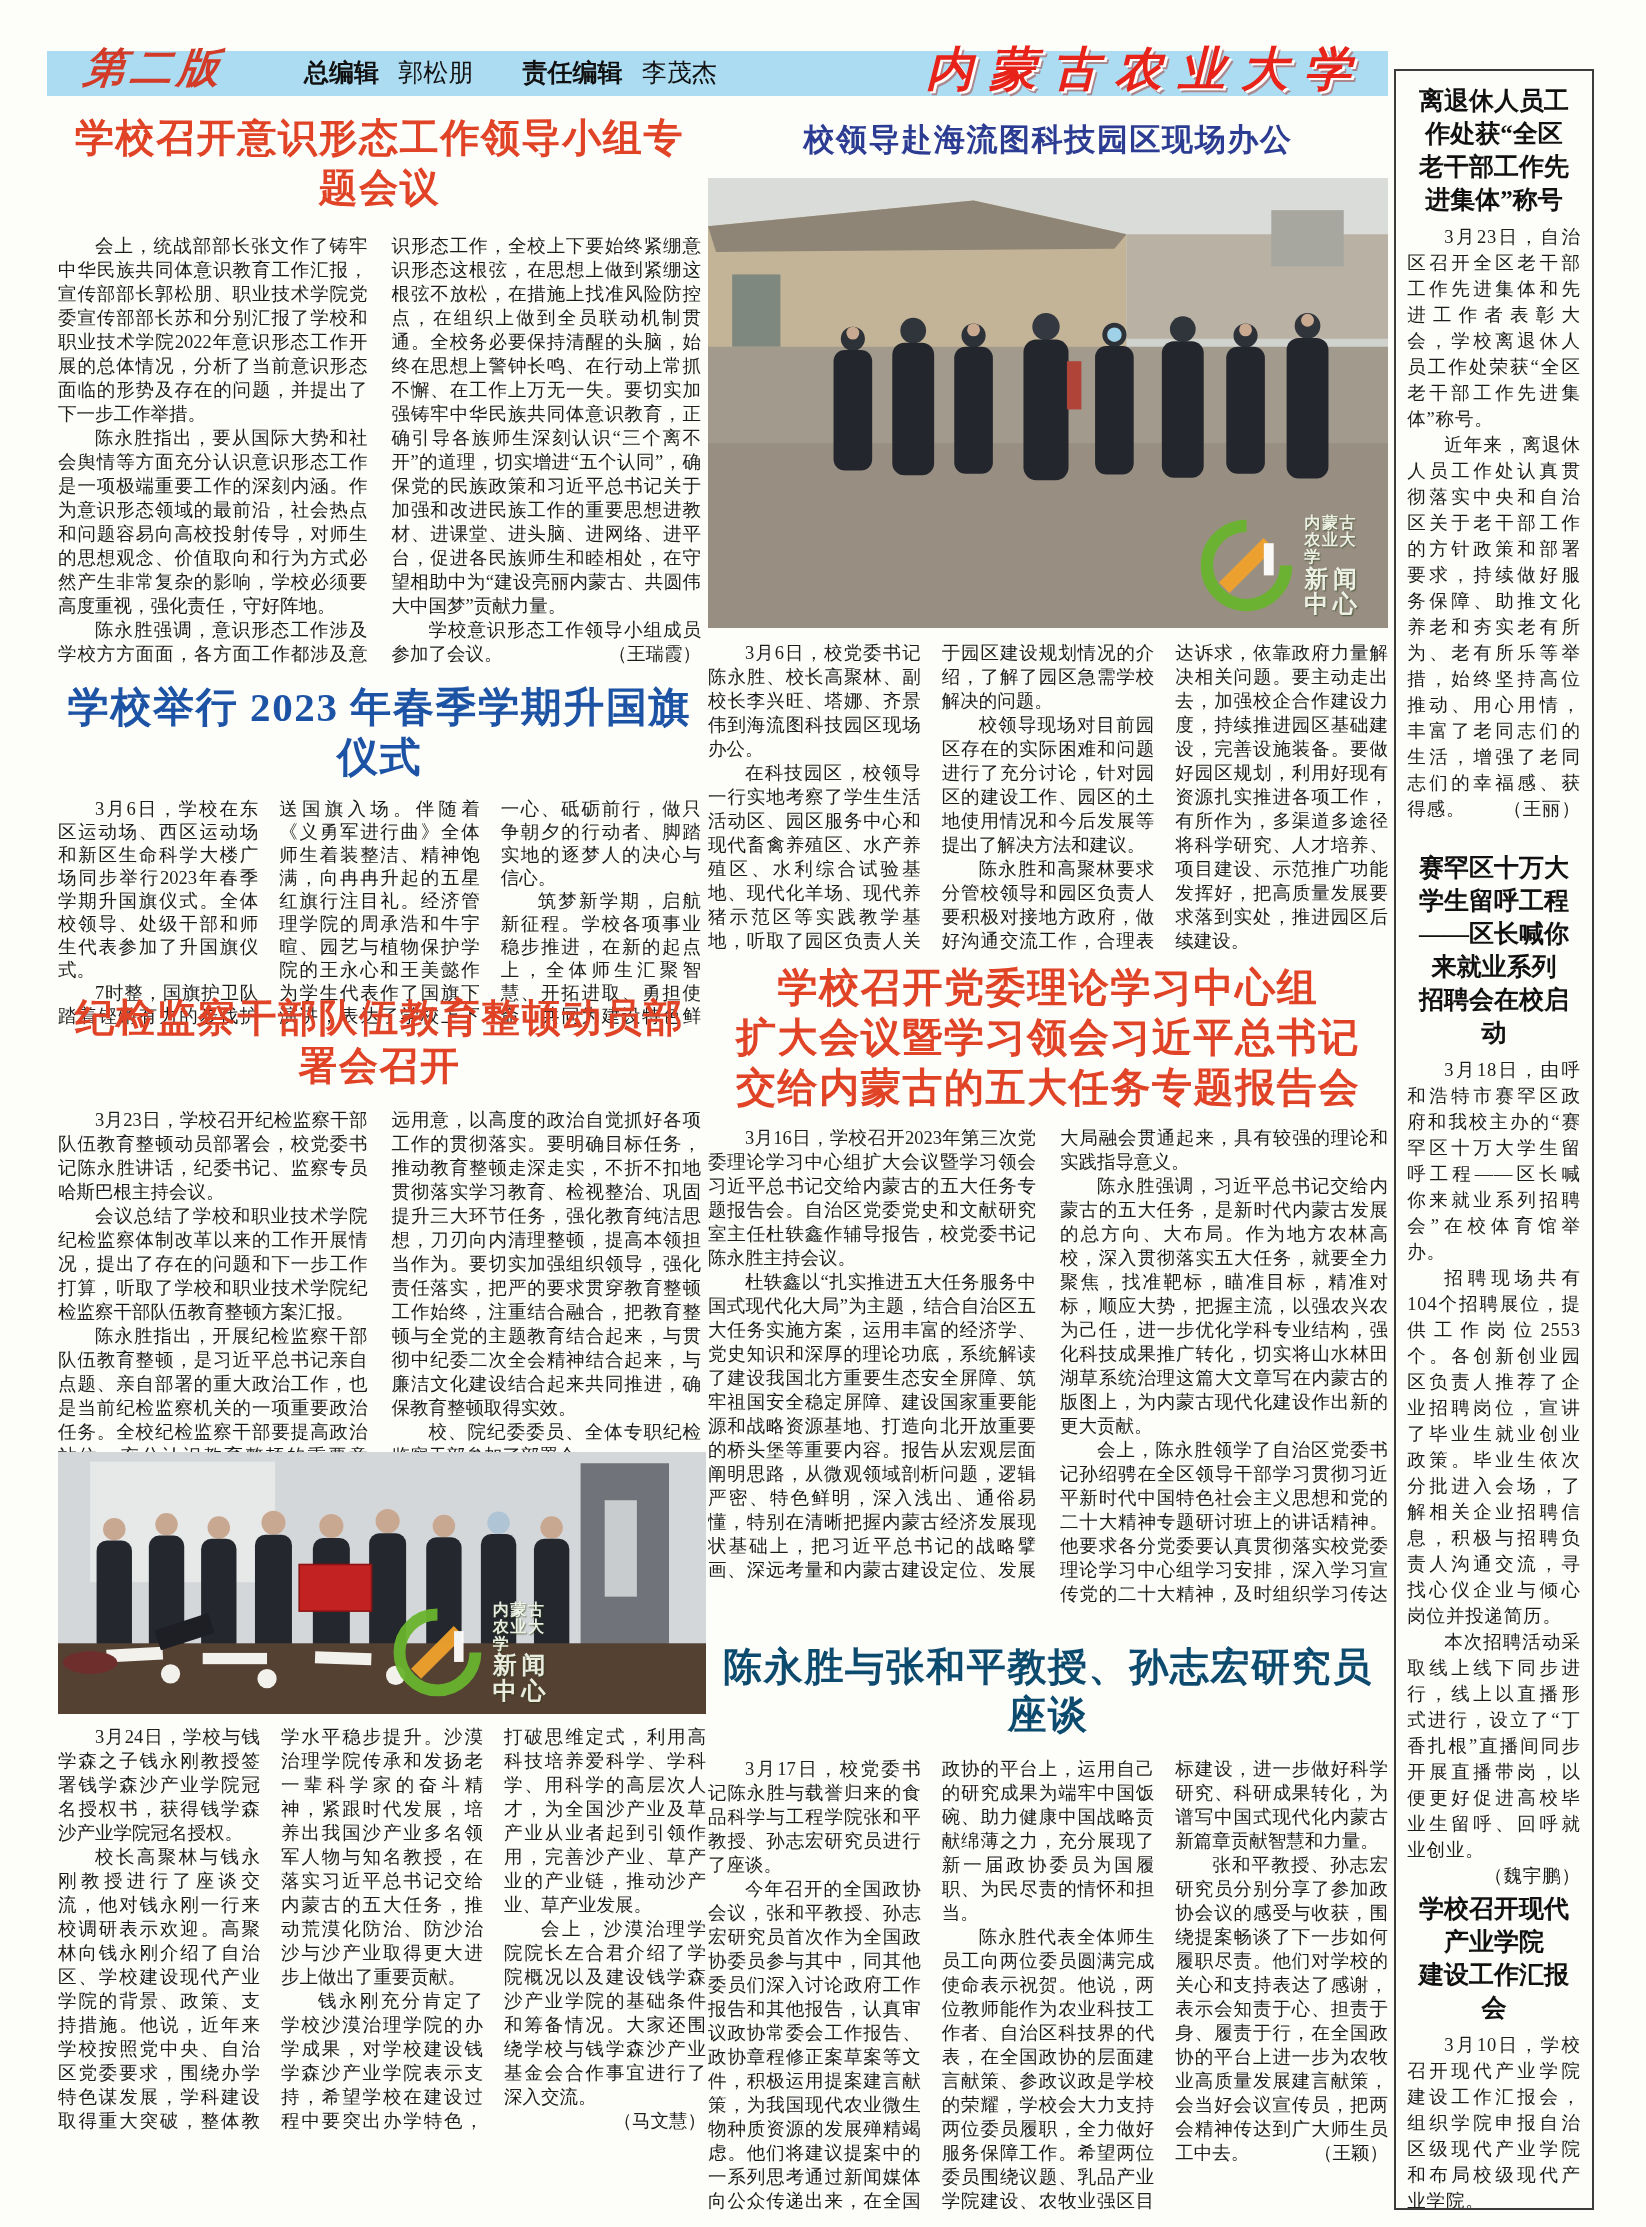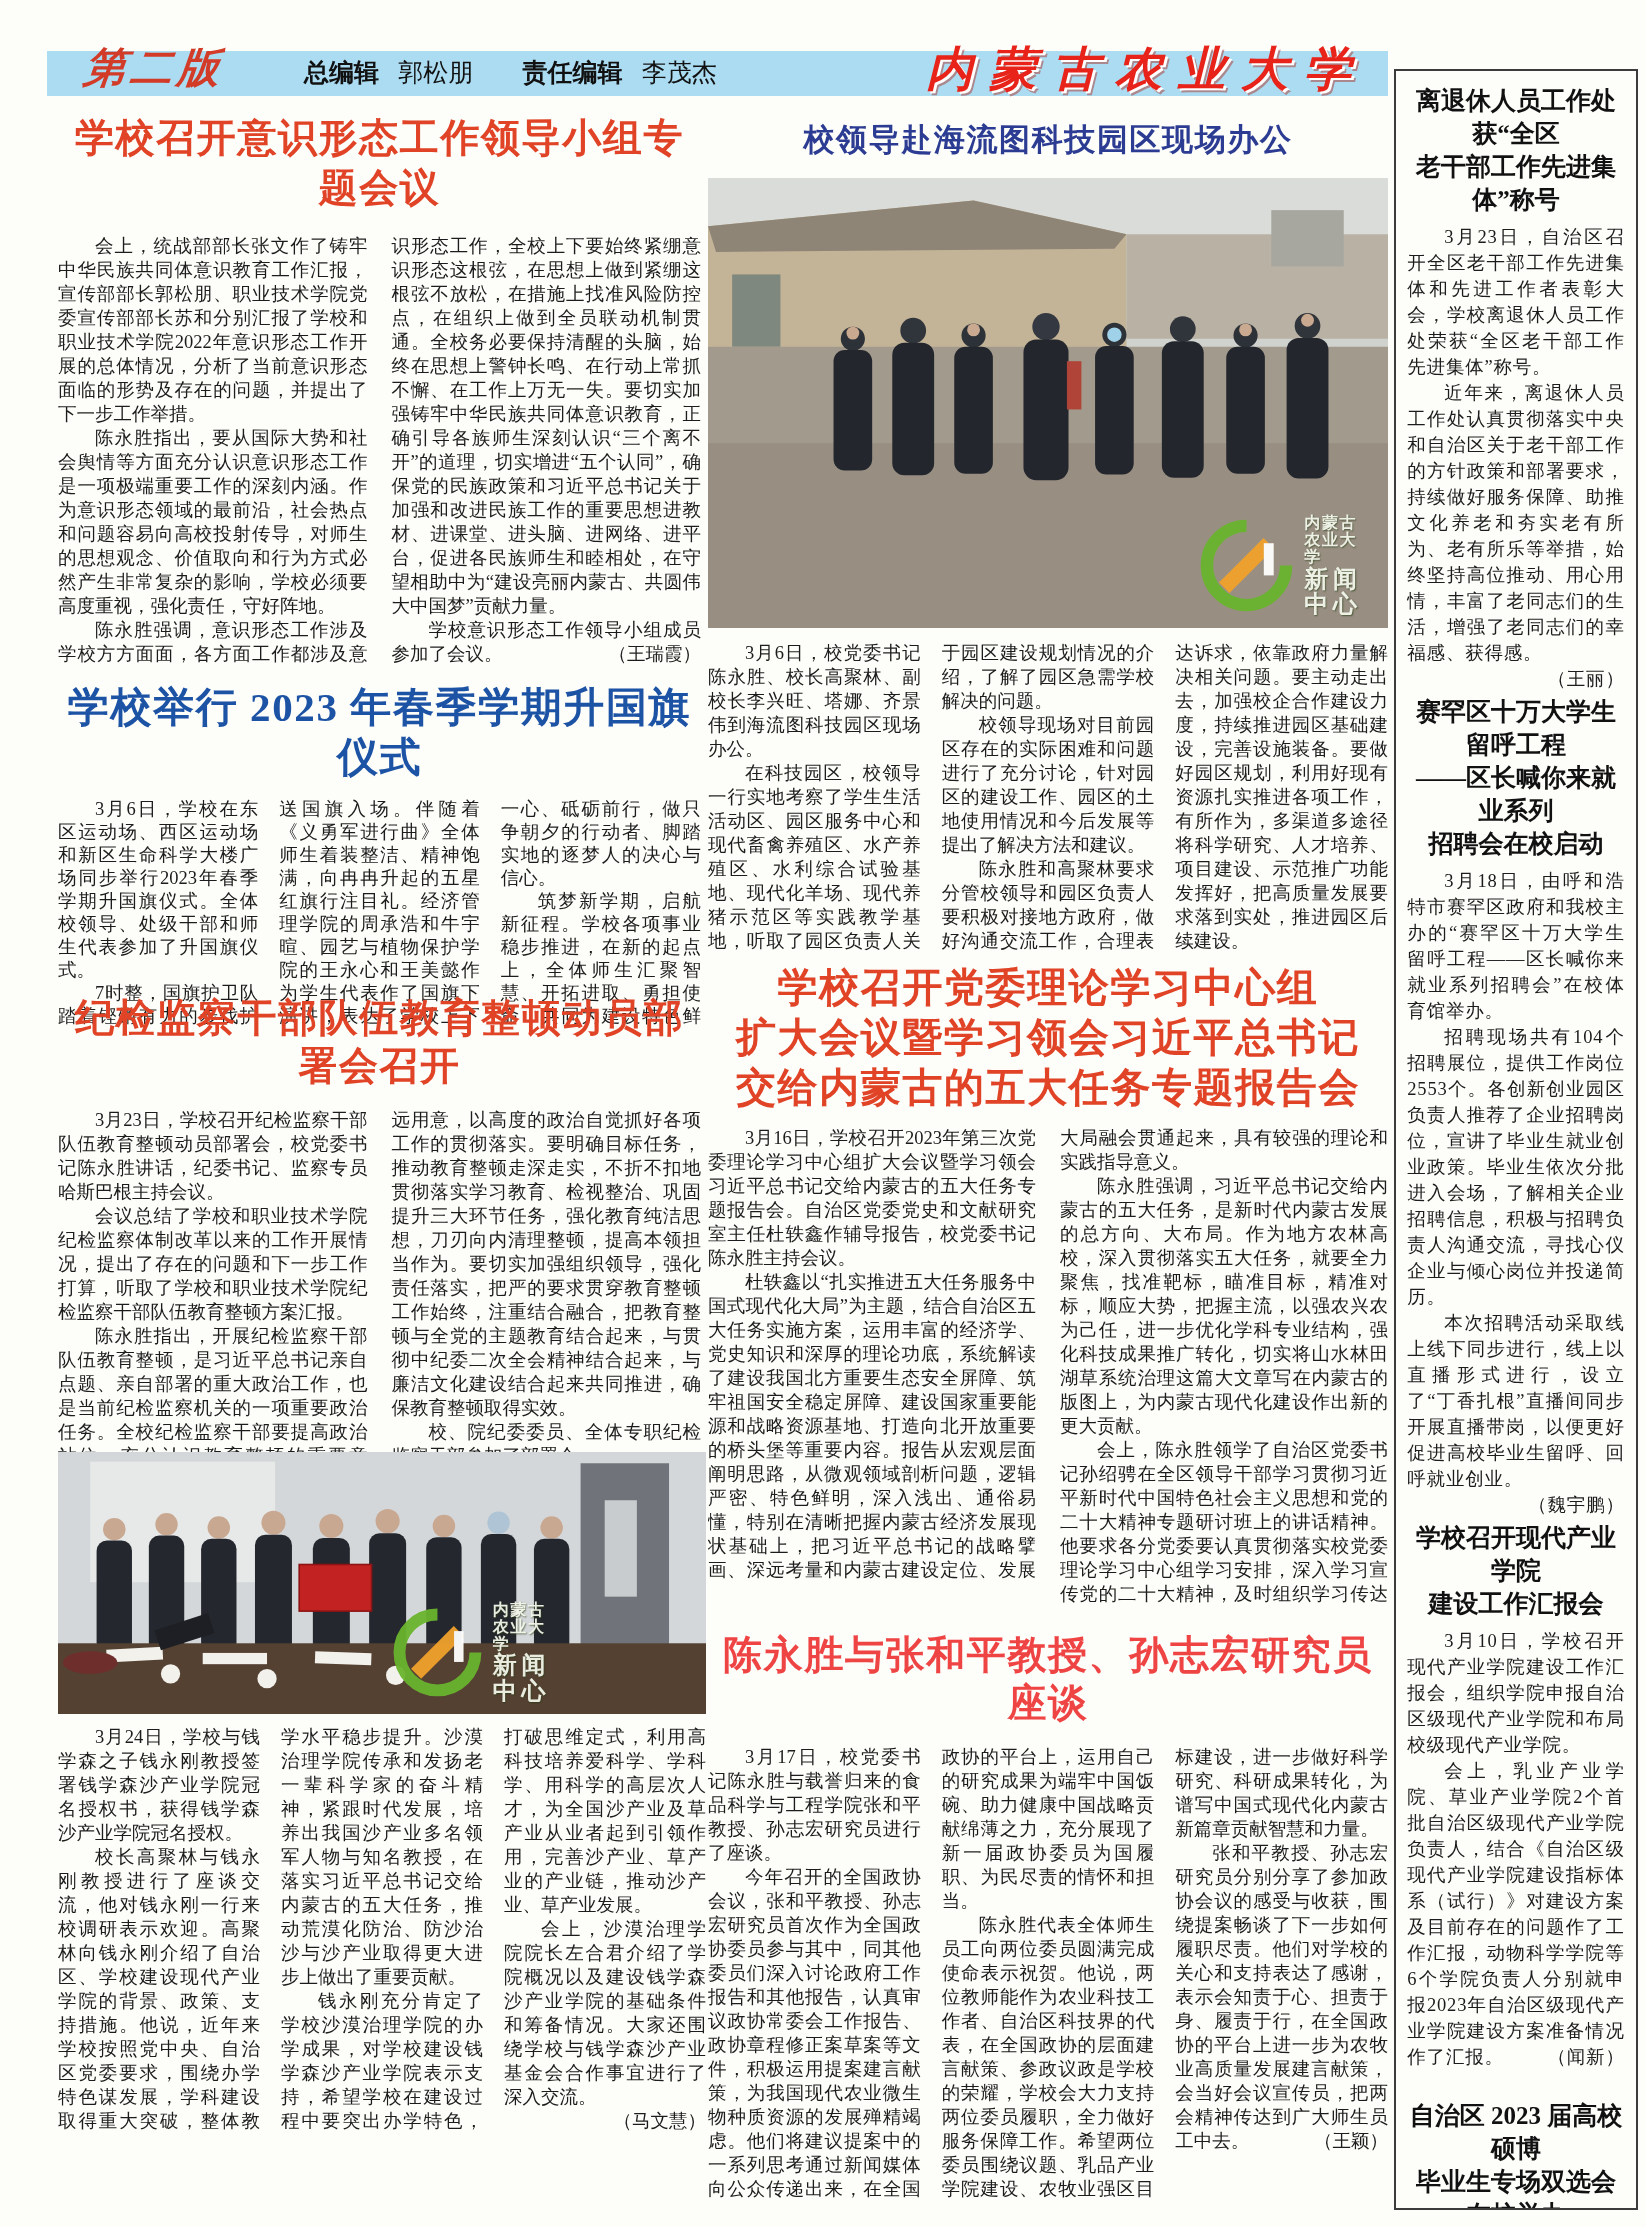--- a/index.html
+++ b/index.html
@@ -14,38 +14,38 @@
   .ed-name{margin:0 43px 0 13px;color:#111;}
   .masthead-title{position:absolute;right:21px;top:-13px;font-size:47px;font-weight:bold;font-style:italic;
            color:#e8231a;letter-spacing:16px;white-space:nowrap;
            text-shadow:2.4px 2.4px 0 #ffffff,4px 4px 0 rgba(170,30,20,.45);}
   
   .article{position:absolute;}
   .hl{margin:0;text-align:center;font-weight:bold;letter-spacing:1.6px;}
   .hl-red{color:#e04326;}
   .hl-navy{color:#2c3c92;}
   .hl-blue{color:#1d53a5;}
-  .hl-violet{color:#ef4444;}
+  .hl-violet{color:#0c4a6e;margin-top:12px;}
   .hl-lines span{display:block;line-height:50px;}
   .body{text-align:justify;font-size:18.5px;line-height:24px;overflow:hidden;}
   .cols2{column-count:2;column-gap:24px;}
   .cols3{column-count:3;column-gap:21px;}
   .para{margin:0;text-indent:2em;}
   .byline{float:right;}
   
   .photo{position:relative;overflow:hidden;background:#b9b4ab;}
   .photo svg{display:block;width:100%;height:100%;}
   .wm{position:absolute;right:14.5px;bottom:11.3px;display:flex;align-items:center;gap:8px;opacity:.95;}
   .wm-text{display:flex;flex-direction:column;line-height:1.05;color:#f2f6ea;
            font-family:"Liberation Sans","DejaVu Sans",sans-serif;font-weight:bold;
            text-shadow:0.8px 0.8px 1.6px rgba(40,60,20,.7);}
   .wm-small{font-size:16px;letter-spacing:1.6px;}
   .wm-big{font-size:24px;letter-spacing:4.8px;}
   
-  .sidebar{position:absolute;left:1394px;top:69px;width:244px;height:2141px;border:2.4px solid #3c3c3c;
+  .sidebar{position:absolute;left:1394px;top:69px;width:200px;height:2141px;border:2.4px solid #3c3c3c;
            box-sizing:border-box;padding:13px 11.3px;overflow:hidden;}
   .side-art{margin-bottom:29px;}
   .side-title{margin:0 0 8px 0;text-align:center;font-size:25px;line-height:33px;font-weight:bold;color:#111;}
   .side-title span{display:block;}
   .side-body{text-align:justify;font-size:18.5px;line-height:26px;letter-spacing:0.8px;}
 </style>
 </head>
 <body>
 
 <div class="page">

